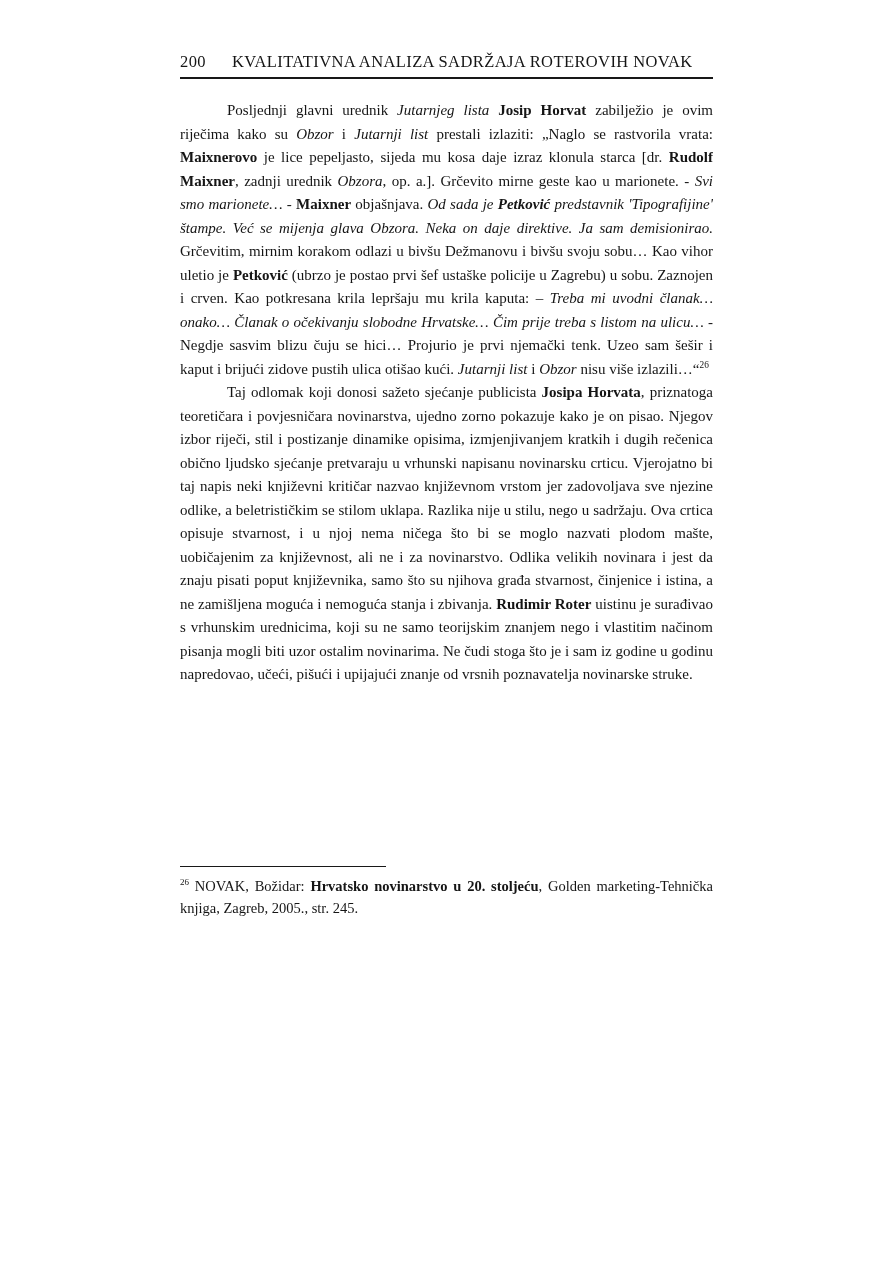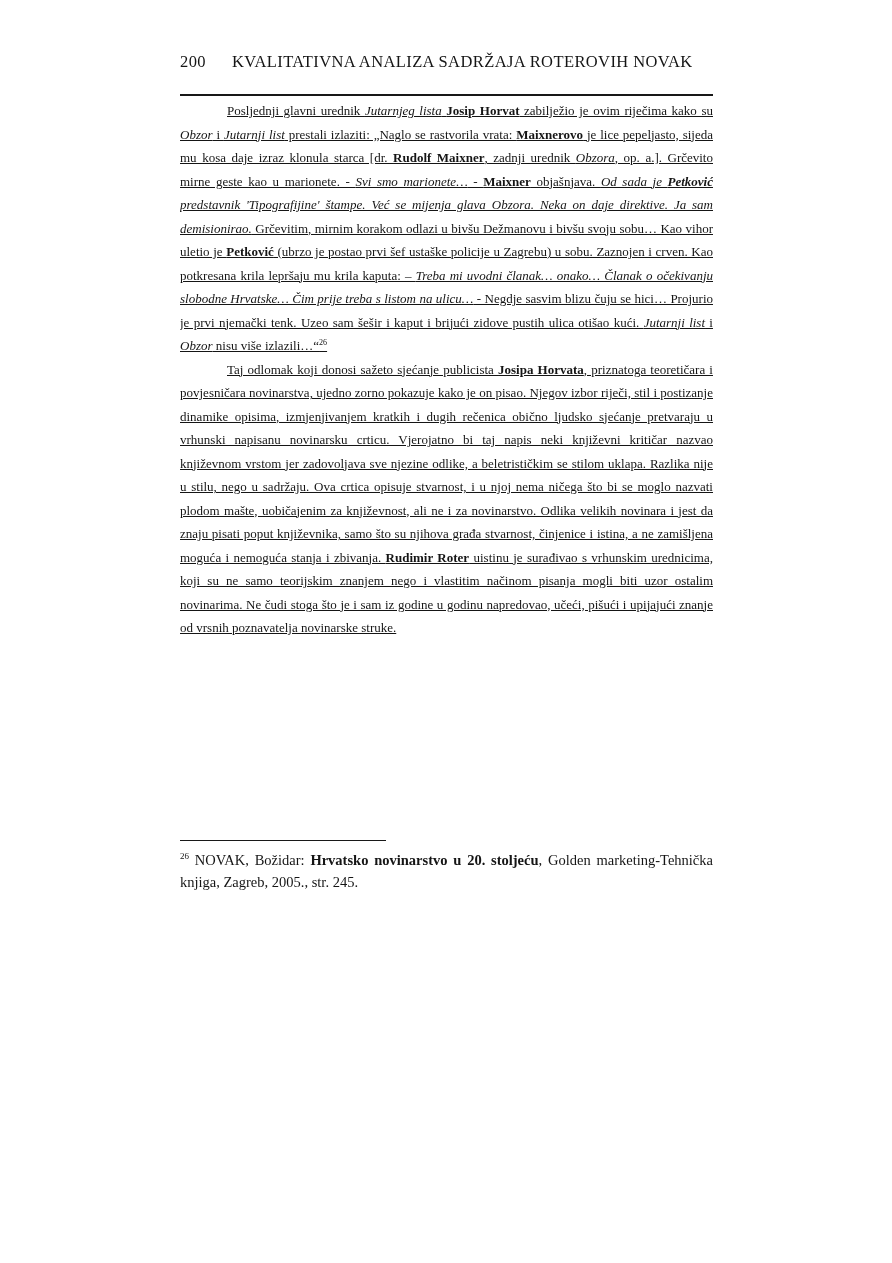--- a/index.html
+++ b/index.html
@@ -11,47 +11,46 @@
     margin:0 auto;
     font-family:"Liberation Serif","DejaVu Serif",serif;
     color:#151515;
     overflow:hidden;
   }
   .page-header{
     position:absolute;
     left:180px;top:52px;width:533px;
     display:flex;align-items:baseline;gap:26px;
     border-bottom:2px solid #181818;
-    padding-bottom:22px;
+    padding-bottom:5px;
     font-size:16.5px;
     letter-spacing:0.4px;
     white-space:nowrap;
   }
   .page-number{flex:0 0 auto;}
   .header-title{flex:0 0 auto;}
   .body-text{
     position:absolute;
     left:180px;top:99px;width:533px;height:760px;
     overflow:hidden;
-    font-size:13px;line-height:23.5px;
+    font-size:15px;line-height:23.5px;
     text-align:justify;
-    text-decoration:underline;
   }
   .paragraph{margin:0;text-indent:47px;}
   .seg-b{font-weight:bold;}
   .seg-i{font-style:italic;}
   .seg-bi{font-weight:bold;font-style:italic;}
   .seg-sup{
     font-size:0.62em;
     vertical-align:super;
     line-height:0;
   }
   .footnote{
     position:absolute;
-    left:180px;top:840px;width:533px;
+    left:180px;top:866px;width:533px;
   }
   .footnote-rule{
     width:206px;height:0;
     border-top:1.5px solid #181818;
     margin-bottom:9px;
   }
   .footnote-text{
     font-size:14.5px;line-height:21.5px;
     text-align:justify;
   }

